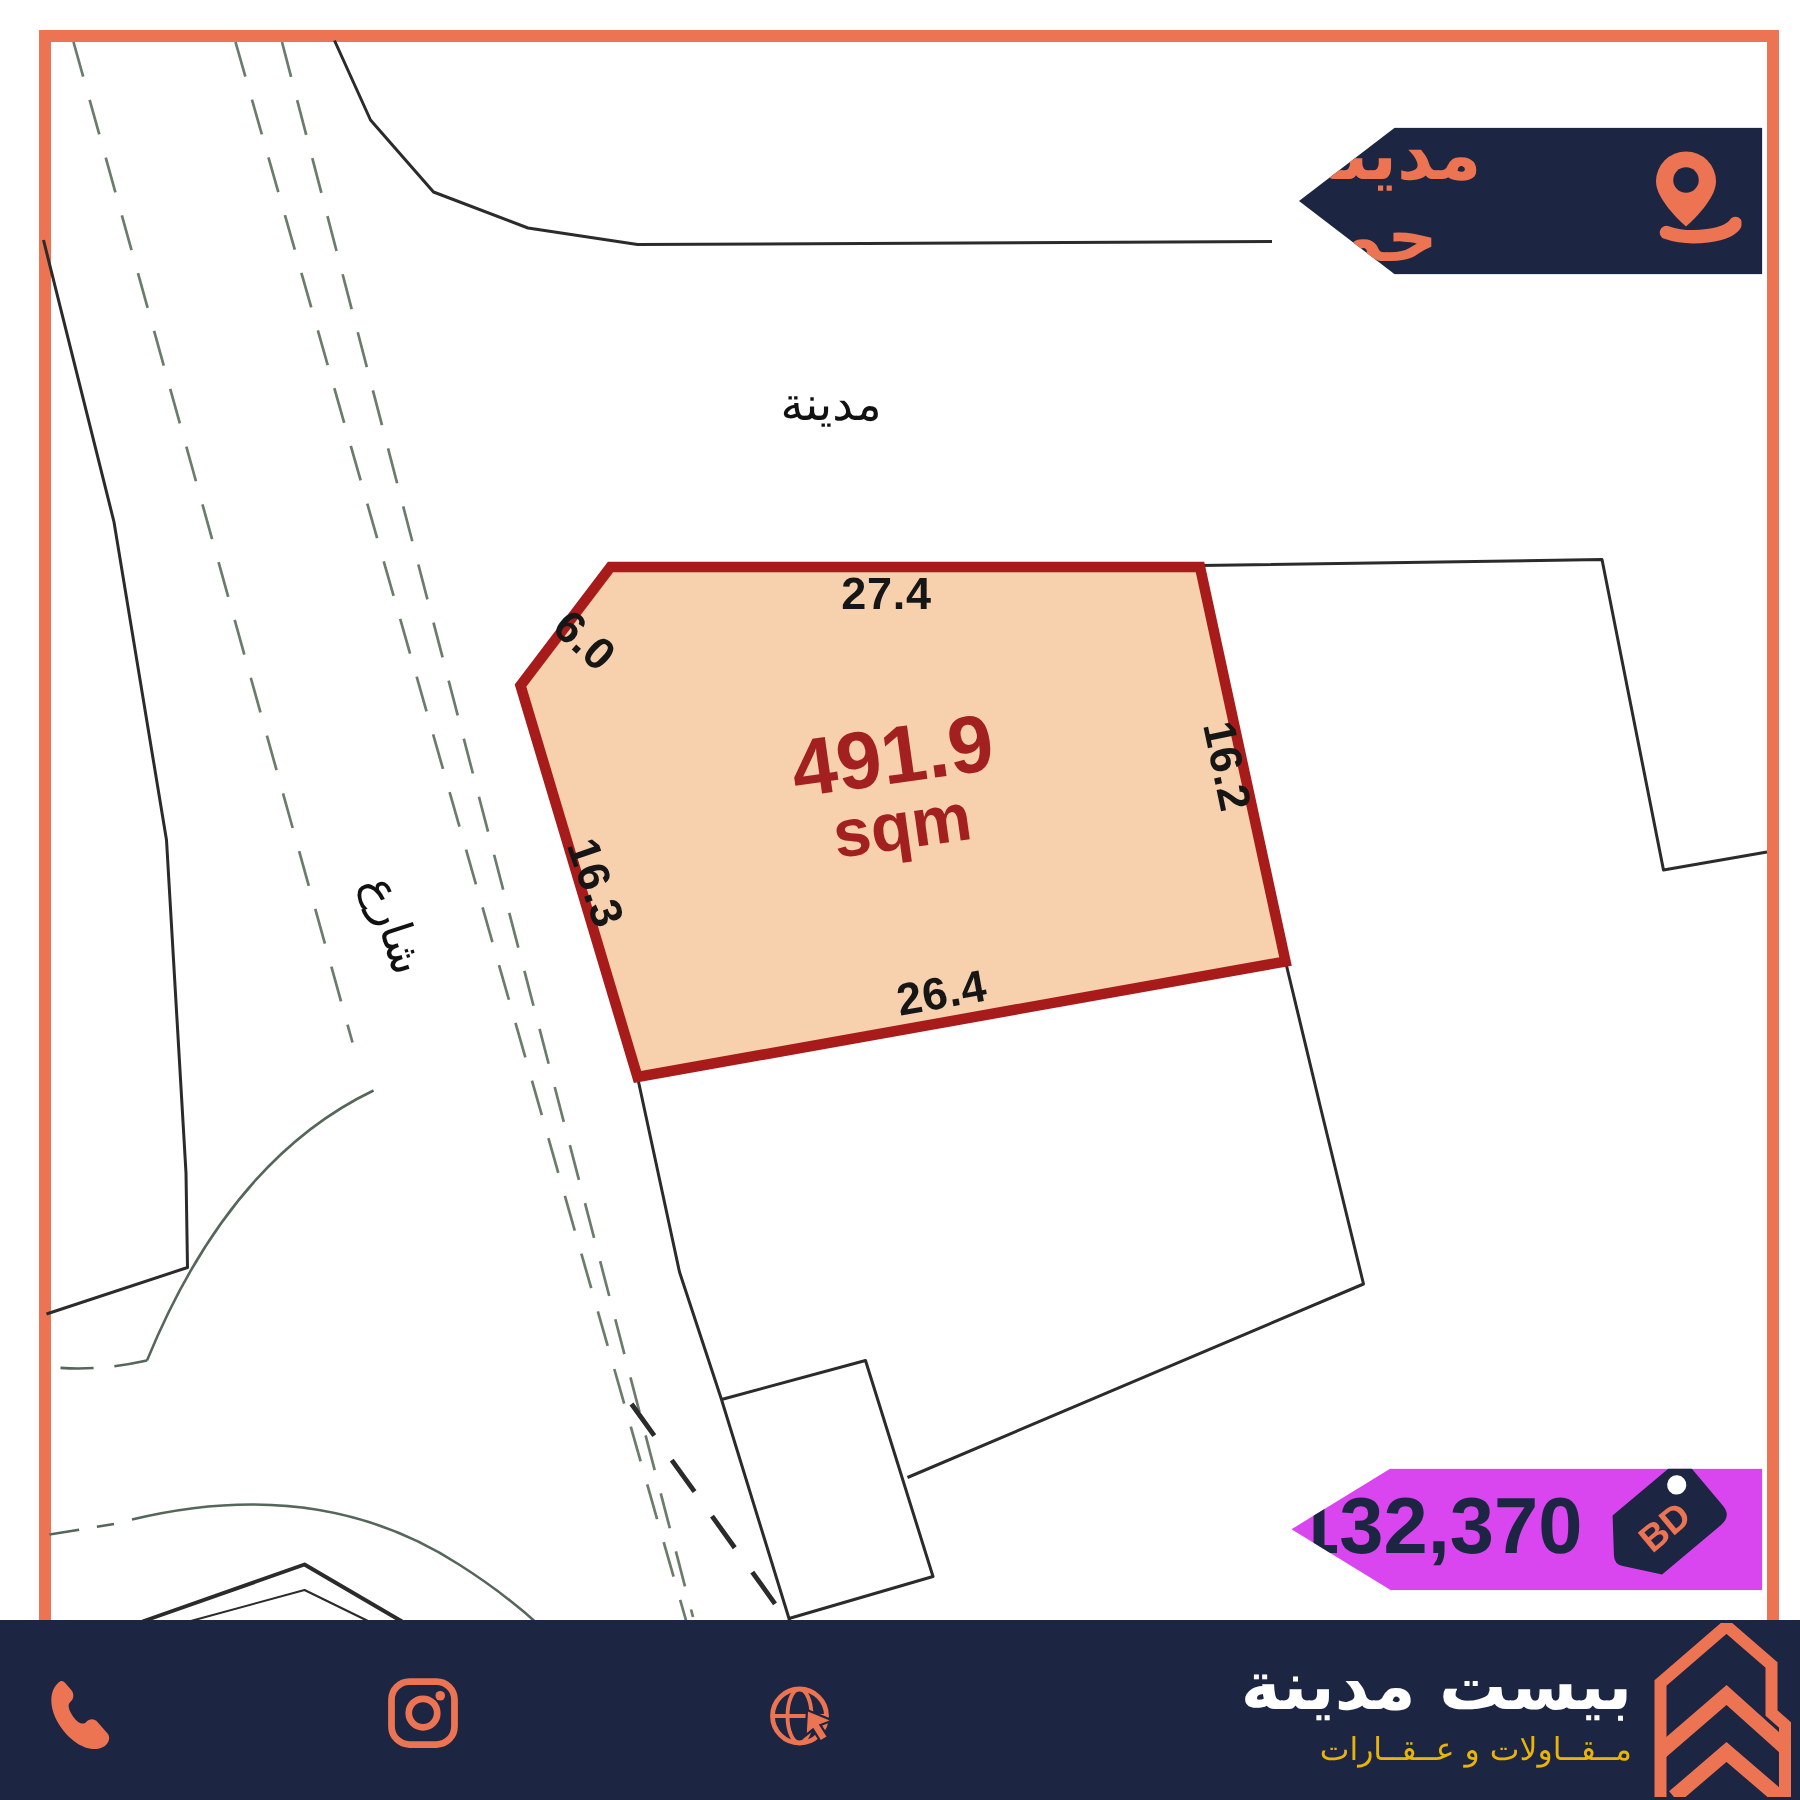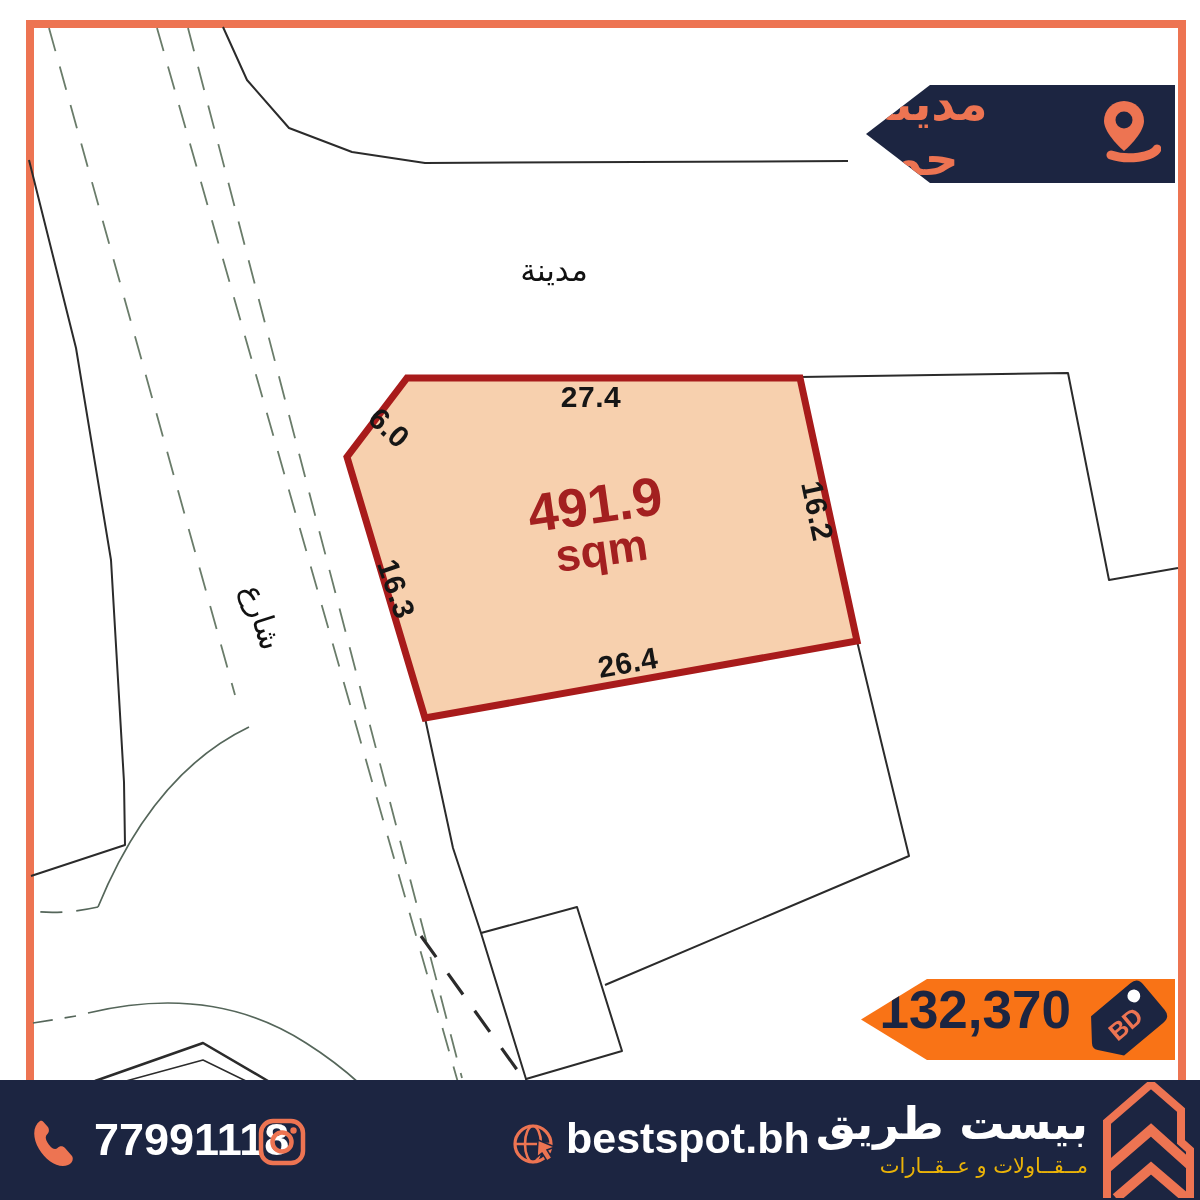--- a/index.html
+++ b/index.html
@@ -21,24 +21,24 @@
   .banner{
     left:866px;top:85px;width:309px;height:98px;background:#1C2541;
     clip-path:polygon(0 50%,64px 0,100% 0,100% 100%,64px 100%);
     display:flex;align-items:center;justify-content:flex-end;gap:12px;
     padding-right:0;box-sizing:border-box;
   }
   .banner-text{color:#ED7452;font-size:47px;font-weight:bold;padding-bottom:6px;}
   .banner .pin{margin-right:14px;}
   
   .ribbon{
-    left:861px;top:979px;width:314px;height:81px;background:#f97316;
+    left:861px;top:979px;width:314px;height:81px;background:#d946ef;
     clip-path:polygon(0 50%,66px 0,100% 0,100% 100%,66px 100%);
-    display:flex;align-items:flex-start;justify-content:flex-end;gap:4px;
-    box-sizing:border-box;padding-right:4px;
+    display:flex;align-items:center;justify-content:flex-end;gap:4px;
+    box-sizing:border-box;padding-right:20px;
   }
   .price-amount{color:#1C2541;font-size:53px;font-weight:bold;letter-spacing:0px;padding-bottom:4px;}
   
   .footer{left:0;top:1080px;width:1200px;height:120px;background:#1C2541;}
   .f-text{color:#ffffff;font-weight:bold;font-size:45px;position:absolute;}
   .brand{color:#ffffff;font-weight:bold;font-size:45px;position:absolute;direction:rtl;}
   .tagline{color:#eab308;font-size:21px;position:absolute;direction:rtl;letter-spacing:.5px;}
 </style>
 </head>
 <body>
@@ -121,41 +121,39 @@
   </span>
 </div>
 
 <div class="abs footer">
 
   <span class="abs" style="left:30px;top:34px;">
     <svg width="54" height="54" viewBox="0 0 54 54">
       <path d="M10,7 C3,12 2,23 9,35 C16,47 29,55 38,51 C42,49.5 44,45 42,42 L35,34 C33,31.5 29.5,31.5 27.5,34 C25.5,36.2 22,35 18.8,30.5 C15.6,26 14.8,22.5 17,20.5 C19.3,18.4 19.6,15 17.5,12.6 L13.5,8 C12.5,6.8 11,6.3 10,7 Z" fill="#ED7452"></path>
     </svg>
   </span>
-  <span class="f-text" style="left:94px;top:34px;">77991118</span>
 
   <span class="abs" style="left:258px;top:38px;">
     <svg width="48" height="48" viewBox="0 0 48 48" fill="none">
       <rect x="3" y="3" width="42" height="42" rx="12" stroke="#ED7452" stroke-width="4.5"></rect>
       <circle cx="24" cy="24" r="9.5" stroke="#ED7452" stroke-width="4.5"></circle>
       <circle cx="35.5" cy="12.5" r="3.2" fill="#ED7452"></circle>
     </svg>
   </span>
 
   <span class="abs" style="left:512px;top:41px;">
     <svg width="46" height="46" viewBox="0 0 46 46" fill="none">
       <circle cx="21" cy="23" r="18" stroke="#ED7452" stroke-width="3.2"></circle>
       <ellipse cx="21" cy="23" rx="8" ry="18" stroke="#ED7452" stroke-width="2.6"></ellipse>
       <line x1="3" y1="23" x2="39" y2="23" stroke="#ED7452" stroke-width="2.6"></line>
       <path d="M26,19 L43,26 L35,29 L40,37 L35,40 L30,32 L25,36 Z" fill="#ED7452" stroke="#1C2541" stroke-width="1.5"></path>
     </svg>
   </span>
-  <span class="f-text" style="left:566px;top:34px;font-size:43px;">bestspot.bh</span>
 
-  <span class="brand ar" style="right:112px;top:17px;">بيست طريق</span>
+  <span class="brand ar" style="right:112px;top:17px;">بيست مدينة</span>
   <span class="tagline ar" style="right:112px;top:74px;">مــقــاولات و عــقــارات</span>
 
   <span class="abs" style="left:1098px;top:2px;">
     <svg width="98" height="116" viewBox="0 0 98 116" fill="none" stroke="#ED7452" stroke-linejoin="miter">
       <path d="M9,116 L9,40 L53,2 L83,28 L83,60 L92,68 L92,116" stroke-width="8"></path>
       <path d="M9,86 L53,48 L92,83" stroke-width="10"></path>
       <path d="M18,116 L53,86 L88,116" stroke-width="10"></path>
     </svg>
   </span>
 </div>

